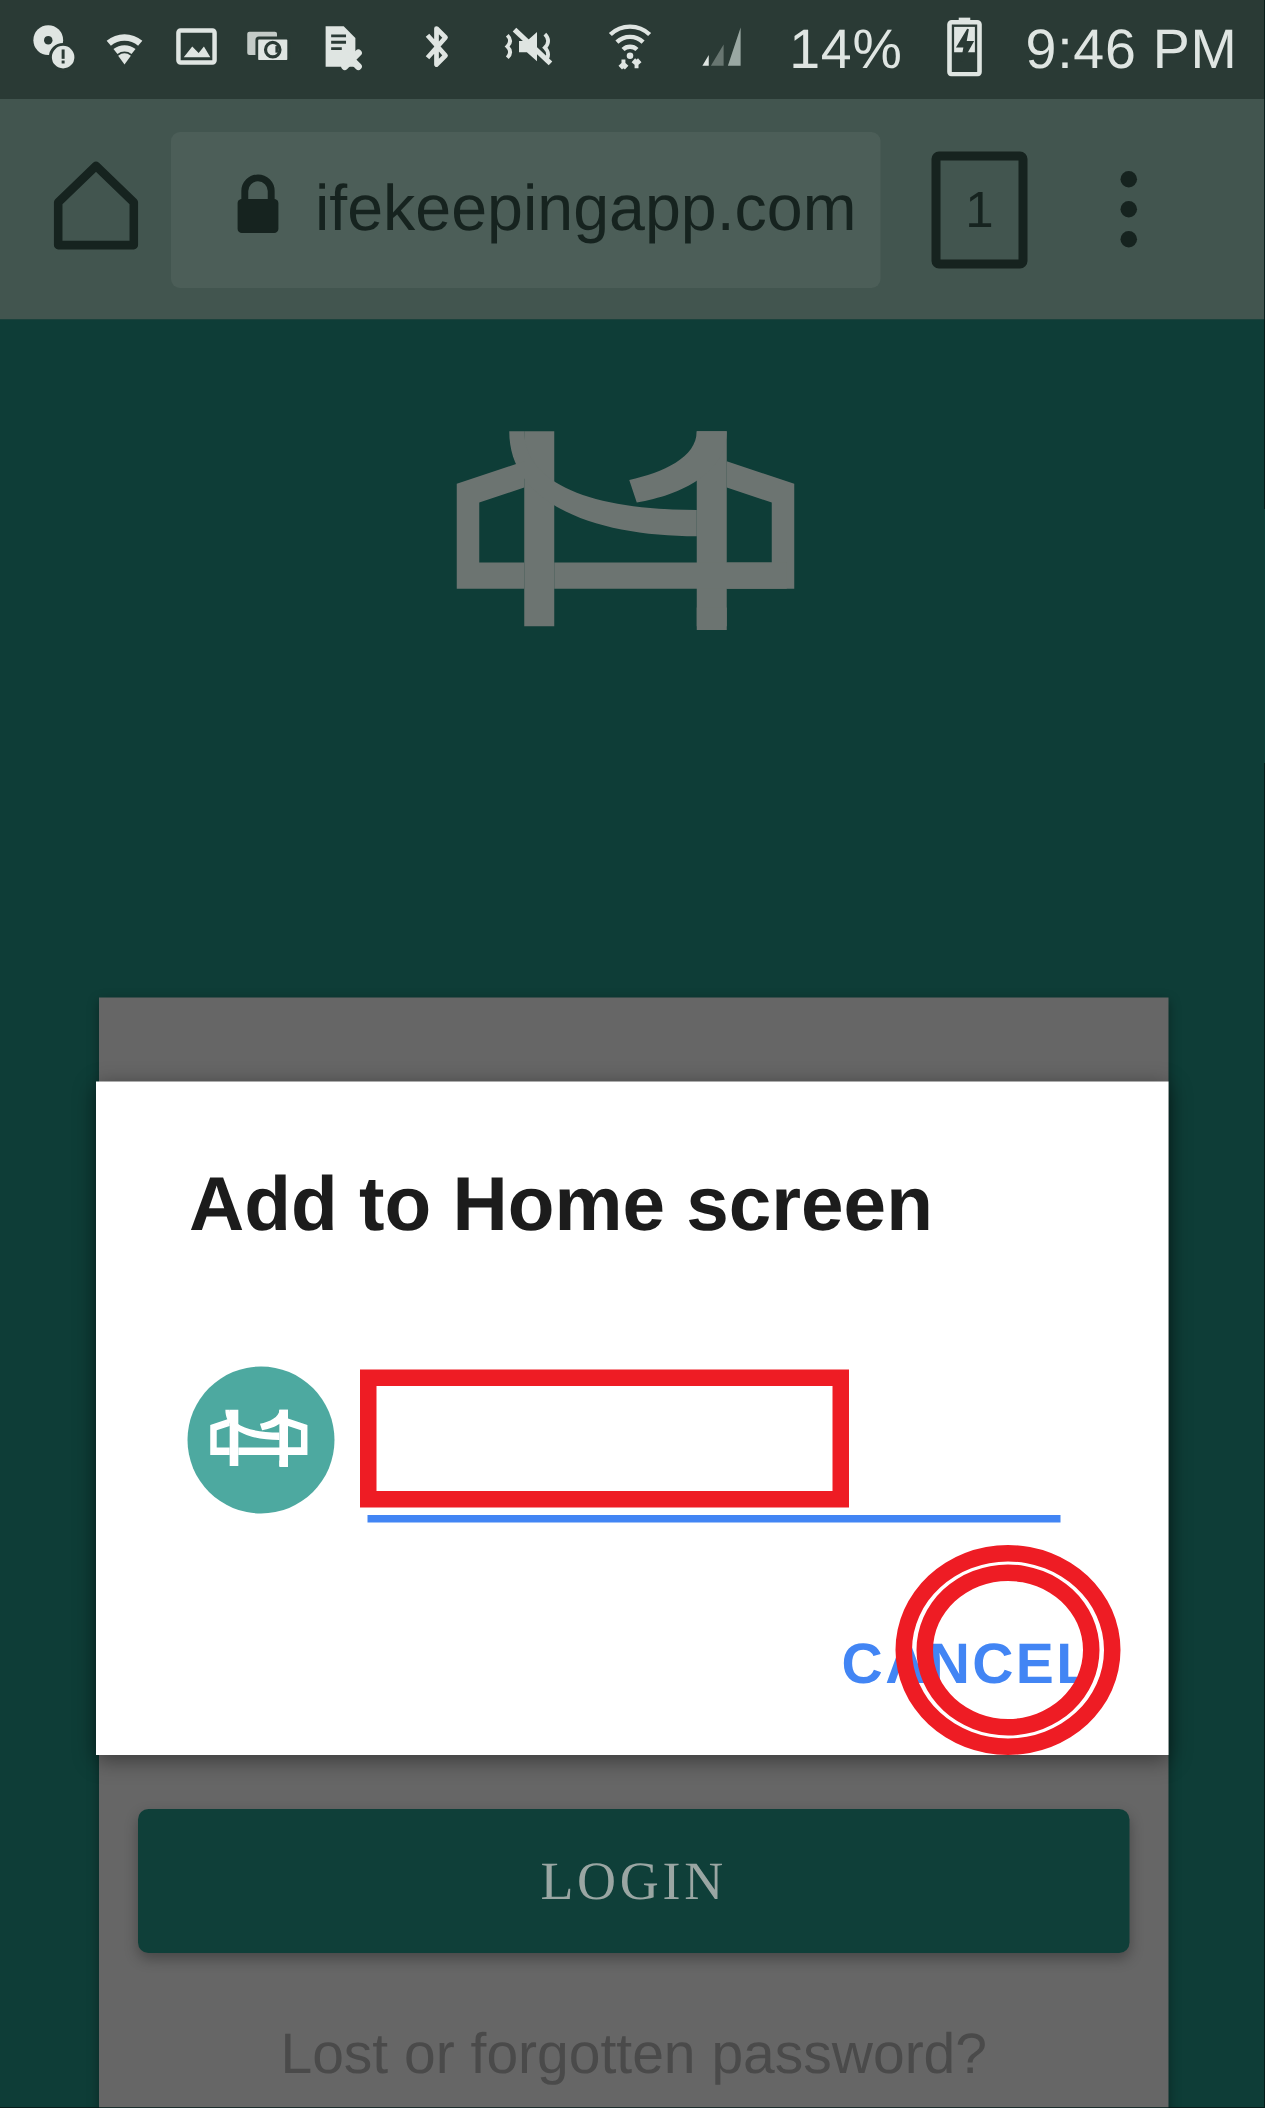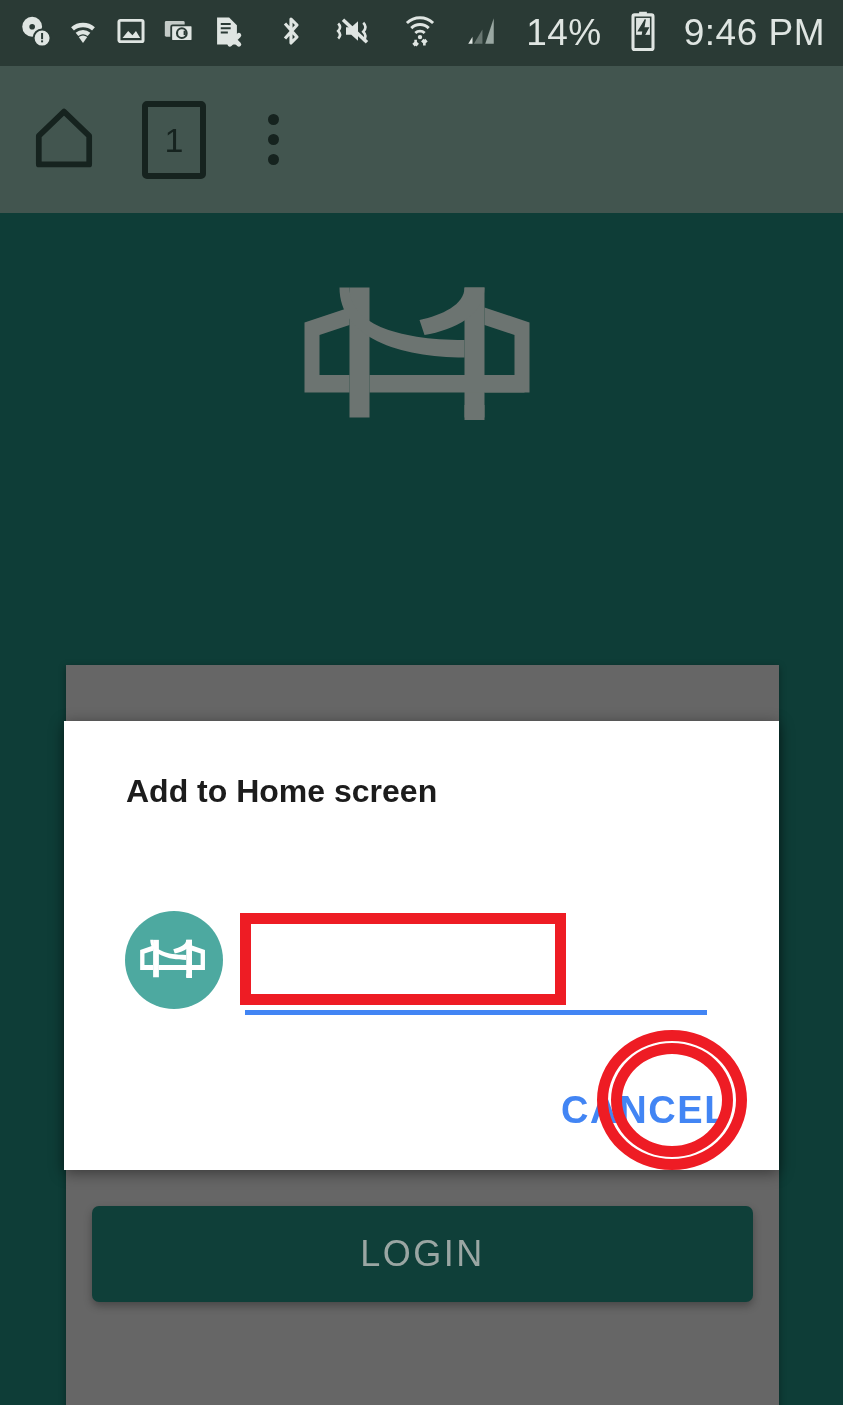--- a/index.html
+++ b/index.html
@@ -145,21 +145,21 @@
     top: 541px;
     width: 661px;
     height: 96px;
     background: #0f3f39;
     border: none;
     border-radius: 7px;
     box-shadow: 0 4px 9px rgba(0,0,0,0.3);
     color: #9aa6a3;
     font-size: 36px;
     letter-spacing: 2.5px;
-    font-family: Liberation Sans, sans-serif;
+    font-family: Liberation Serif, serif;
     padding: 0;
   }
   #forgot-password {
     position: absolute;
     left: 0; right: 0;
     top: 684px;
     text-align: center;
     color: #4a4a4a;
     font-size: 38px;
     font-family: "Liberation Sans", sans-serif;
@@ -172,21 +172,21 @@
     top: 508px;
     width: 715px;
     height: 449px;
     background: #ffffff;
     box-shadow: 0 3px 14px rgba(0,0,0,0.45);
   }
   #dialog-title {
     position: absolute;
     left: 62px;
     top: 52px;
-    font-size: 32px;
+    font-size: 51px;
     font-weight: bold;
     color: #1c1c1c;
     font-family: "Liberation Sans", sans-serif;
     white-space: nowrap;
   }
   #app-icon {
     position: absolute;
     left: 61px;
     top: 190px;
     width: 98px;
@@ -358,20 +358,29 @@
 
   <div id="toolbar">
     <div id="home-button">
       <span>
         <svg width="72" height="72" viewBox="0 0 24 24">
           <path d="M12 3.2L3.6 11.3v9.5h16.8v-9.5z" fill="none" stroke="#16231f" stroke-width="1.9" stroke-linejoin="round"></path>
         </svg>
       </span>
     </div>
 
+    <div id="omnibox">
+      <span id="lock-icon">
+        <svg width="42" height="48" viewBox="0 0 20 24">
+          <path d="M5.6 10V7.2a4.4 4.4 0 018.8 0V10" fill="none" stroke="#16231f" stroke-width="2.3"></path>
+          <rect x="3.2" y="9.8" width="13.6" height="11.4" rx="1.4" fill="#16231f"></rect>
+        </svg>
+      </span>
+      <span id="url-text">ifekeepingapp.com</span>
+    </div>
 
     <div id="tab-count-button">
       <div id="tab-count-box">
         <span id="tab-count-label">1</span>
       </div>
     </div>
 
     <div id="menu-button">
       <span class="menu-dot"></span>
       <span class="menu-dot"></span>
@@ -391,20 +400,21 @@
           <path d="M3 17l18-6v7L9 22v16h12v7H3z"></path>
           <path d="M93 17L75 11v7l12 4v16H75v7h18z"></path>
           <path d="M29 38h62v7H29z"></path>
           <path d="M67 50h8v6h-8z"></path>
         </g>
       </svg>
     </span>
 
     <div id="login-card">
       <button id="login-button">LOGIN</button>
+      <div id="forgot-password">Lost or forgotten password?</div>
     </div>
 
     <div id="add-dialog">
       <div id="dialog-title">Add to Home screen</div>
 
       <div id="app-icon">
         <svg width="72" height="46" viewBox="0 0 100 62">
           <g fill="#ffffff">
             <path d="M21 3h8v52h-8z"></path>
             <path d="M67 3h8v52h-8z"></path>

